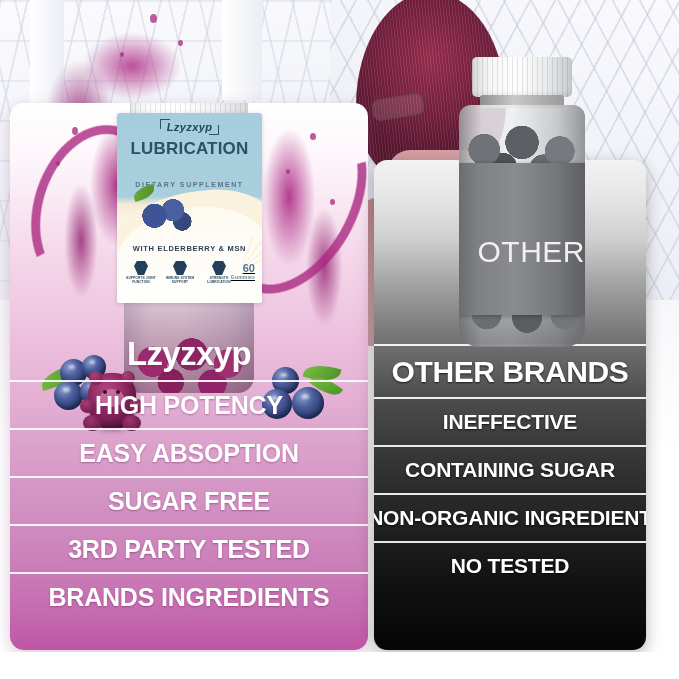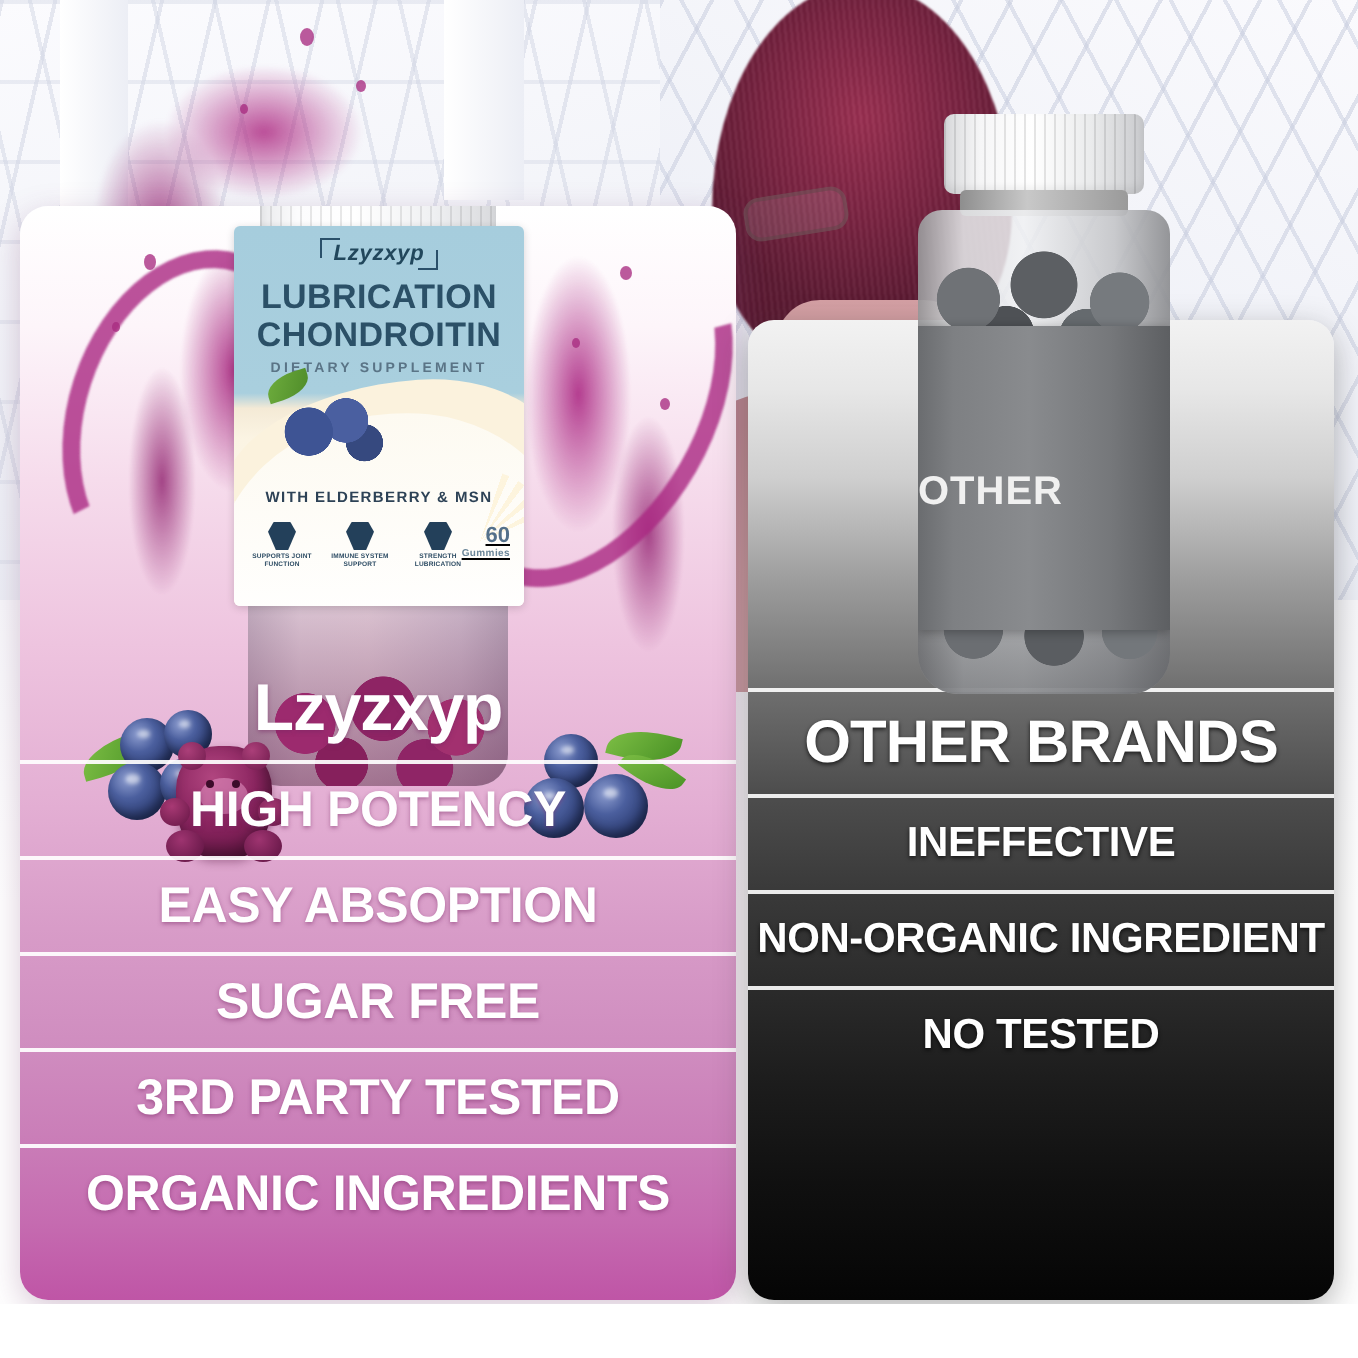--- a/index.html
+++ b/index.html
@@ -289,21 +289,21 @@
   .row-txt {
     color:#ffffff; font-weight:700; letter-spacing:-.2px;
     text-shadow:0 1px 2px rgba(120,40,100,.5);
     white-space:nowrap;
   }
   #leftPanel .row.first .row-txt { font-size:33px; letter-spacing:-.6px; }
   #leftPanel .row-txt { font-size:25px; }
 
   
   #rightPanel {
-    position:absolute; left:374px; top:160px; width:293px; height:490px;
+    position:absolute; left:374px; top:160px; width:272px; height:490px;
     border-radius:13px; overflow:hidden;
     background:linear-gradient(180deg,
       #f2f2f2 0%, #e7e7e7 7%, #cfcfcf 16%,
       #9b9b9b 27%, #6e6e6e 38%, #4e4e4e 48%,
       #3a3a3a 58%, #2b2b2b 68%, #1c1c1c 78%,
       #101010 88%, #050505 100%);
     box-shadow:0 5px 16px rgba(40,40,40,.35);
   }
   #rightPanel .rows { top:184px; }
   #rightPanel .row { border-top:2px solid rgba(255,255,255,.9); }
@@ -350,21 +350,21 @@
       radial-gradient(circle 15px at 84% 46%, #73777b 0 92%, rgba(0,0,0,0) 94%),
       linear-gradient(180deg, rgba(90,93,97,.3), rgba(70,72,76,.55));
   }
   .br-label {
     position:absolute; left:0; top:58px; width:126px; height:152px;
     background:linear-gradient(90deg,#6a6c6f 0%,#7e8083 14%,#898b8e 44%,#76787b 76%,#5d5f62 100%);
     box-shadow:0 1px 5px rgba(0,0,0,.3);
   }
   .br-label-txt {
     position:absolute; left:0; top:72px; width:100%;
-    text-align:left; color:#f0f0f0; font-size:20px; font-weight:700;
+    text-align:right; color:#f0f0f0; font-size:30px; font-weight:400;
     letter-spacing:.5px;
   }
 
   
   .bottom-white {
     position:absolute; left:0; top:652px; width:679px; height:27px;
     background:#ffffff;
   }
 </style>
 </head>
@@ -416,21 +416,20 @@
 
     <div class="bl-label">
       <div class="bl-wave"></div>
       <div class="bl-wave2"></div>
       <div class="bl-sunburst"></div>
 
       <div class="bl-brand">
         <span class="bl-brandbox">Lzyzxyp</span>
       </div>
       <div class="bl-t1">LUBRICATION</div>
-      <div class="bl-t2">CHONDROITIN</div>
       <div class="bl-sub">DIETARY SUPPLEMENT</div>
 
       <div class="bl-leaf"></div>
       <div class="bl-berry"></div>
 
       <div class="bl-with">WITH ELDERBERRY &amp; MSN</div>
 
       <div class="bl-icons">
         <div class="bl-ic">
           <div class="bl-ic-g"></div>
@@ -490,32 +489,35 @@
     <div class="row">
       <span class="row-txt">EASY ABSOPTION</span>
     </div>
     <div class="row">
       <span class="row-txt">SUGAR FREE</span>
     </div>
     <div class="row">
       <span class="row-txt">3RD PARTY TESTED</span>
     </div>
     <div class="row">
-      <span class="row-txt">ORGANIC INGREDIENTS</span>
+      <span class="row-txt">BRANDS INGREDIENTS</span>
     </div>
   </div>
 </div>
 
 <div id="rightPanel">
   <div class="rows">
     <div class="row first">
       <span class="row-txt">OTHER BRANDS</span>
     </div>
     <div class="row">
       <span class="row-txt">INEFFECTIVE</span>
+    </div>
+    <div class="row">
+      <span class="row-txt">CONTAINING SUGAR</span>
     </div>
     <div class="row">
       <span class="row-txt">NON-ORGANIC INGREDIENT</span>
     </div>
     <div class="row">
       <span class="row-txt">NO TESTED</span>
     </div>
   </div>
 </div>
 

